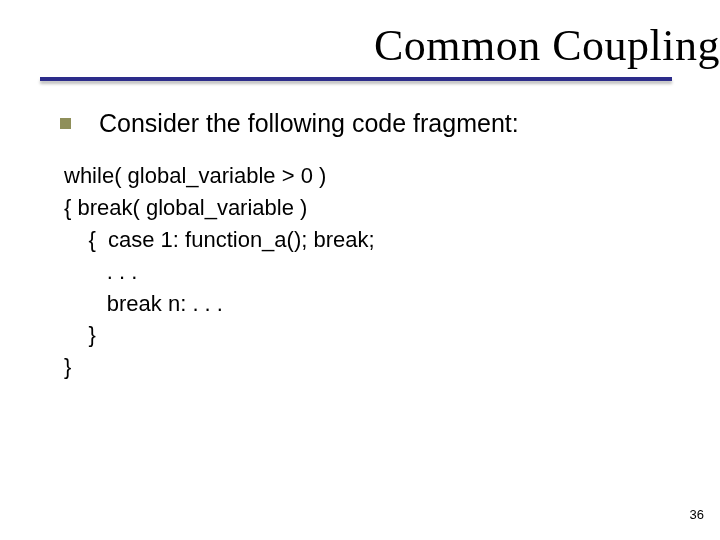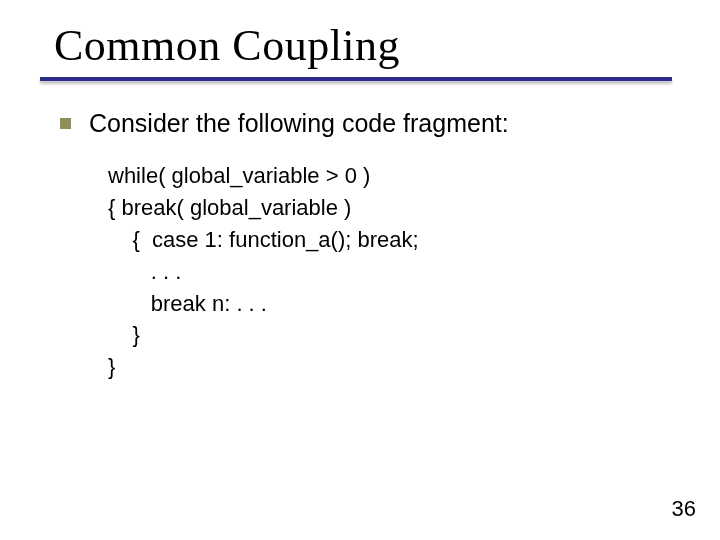--- a/index.html
+++ b/index.html
@@ -15,58 +15,59 @@
     padding: 20px 0 0 0;
     position: relative;
   }
   .title {
     font-family: "Times New Roman", Times, serif;
     font-size: 44px;
     font-weight: 400;
     color: #000;
     padding: 0 0 6px 54px;
     letter-spacing: 0.5px;
+    text-align: right;
   }
   .underline {
     height: 4px;
     background: #2c2c8a;
     margin: 0 48px 0 40px;
     box-shadow: 0 3px 3px rgba(0,0,0,0.25);
   }
   .content {
     padding: 28px 0 0 60px;
   }
   .bullet-row {
     display: flex;
     align-items: center;
-    gap: 18px;
+    gap: 28px;
     margin-bottom: 22px;
   }
   .bullet-square {
     width: 11px;
     height: 11px;
     background: #8f8f5a;
     flex: 0 0 auto;
   }
   .bullet-text {
     font-size: 25px;
     color: #000;
   }
   .code-block {
     font-size: 22px;
     line-height: 1.45;
     color: #000;
     padding-left: 4px;
   }
-  .code-line { white-space: pre; margin-left: 44px; }
+  .code-line { white-space: pre; }
   .page-num {
     position: absolute;
     bottom: 18px;
-    right: 24px;
-    font-size: 22px;
+    right: 16px;
+    font-size: 13px;
     color: #000;
     text-align: center;
   }
 </style>
 </head>
 <body>
 
 <div class="slide">
 
   <div class="title">Common Coupling</div>

